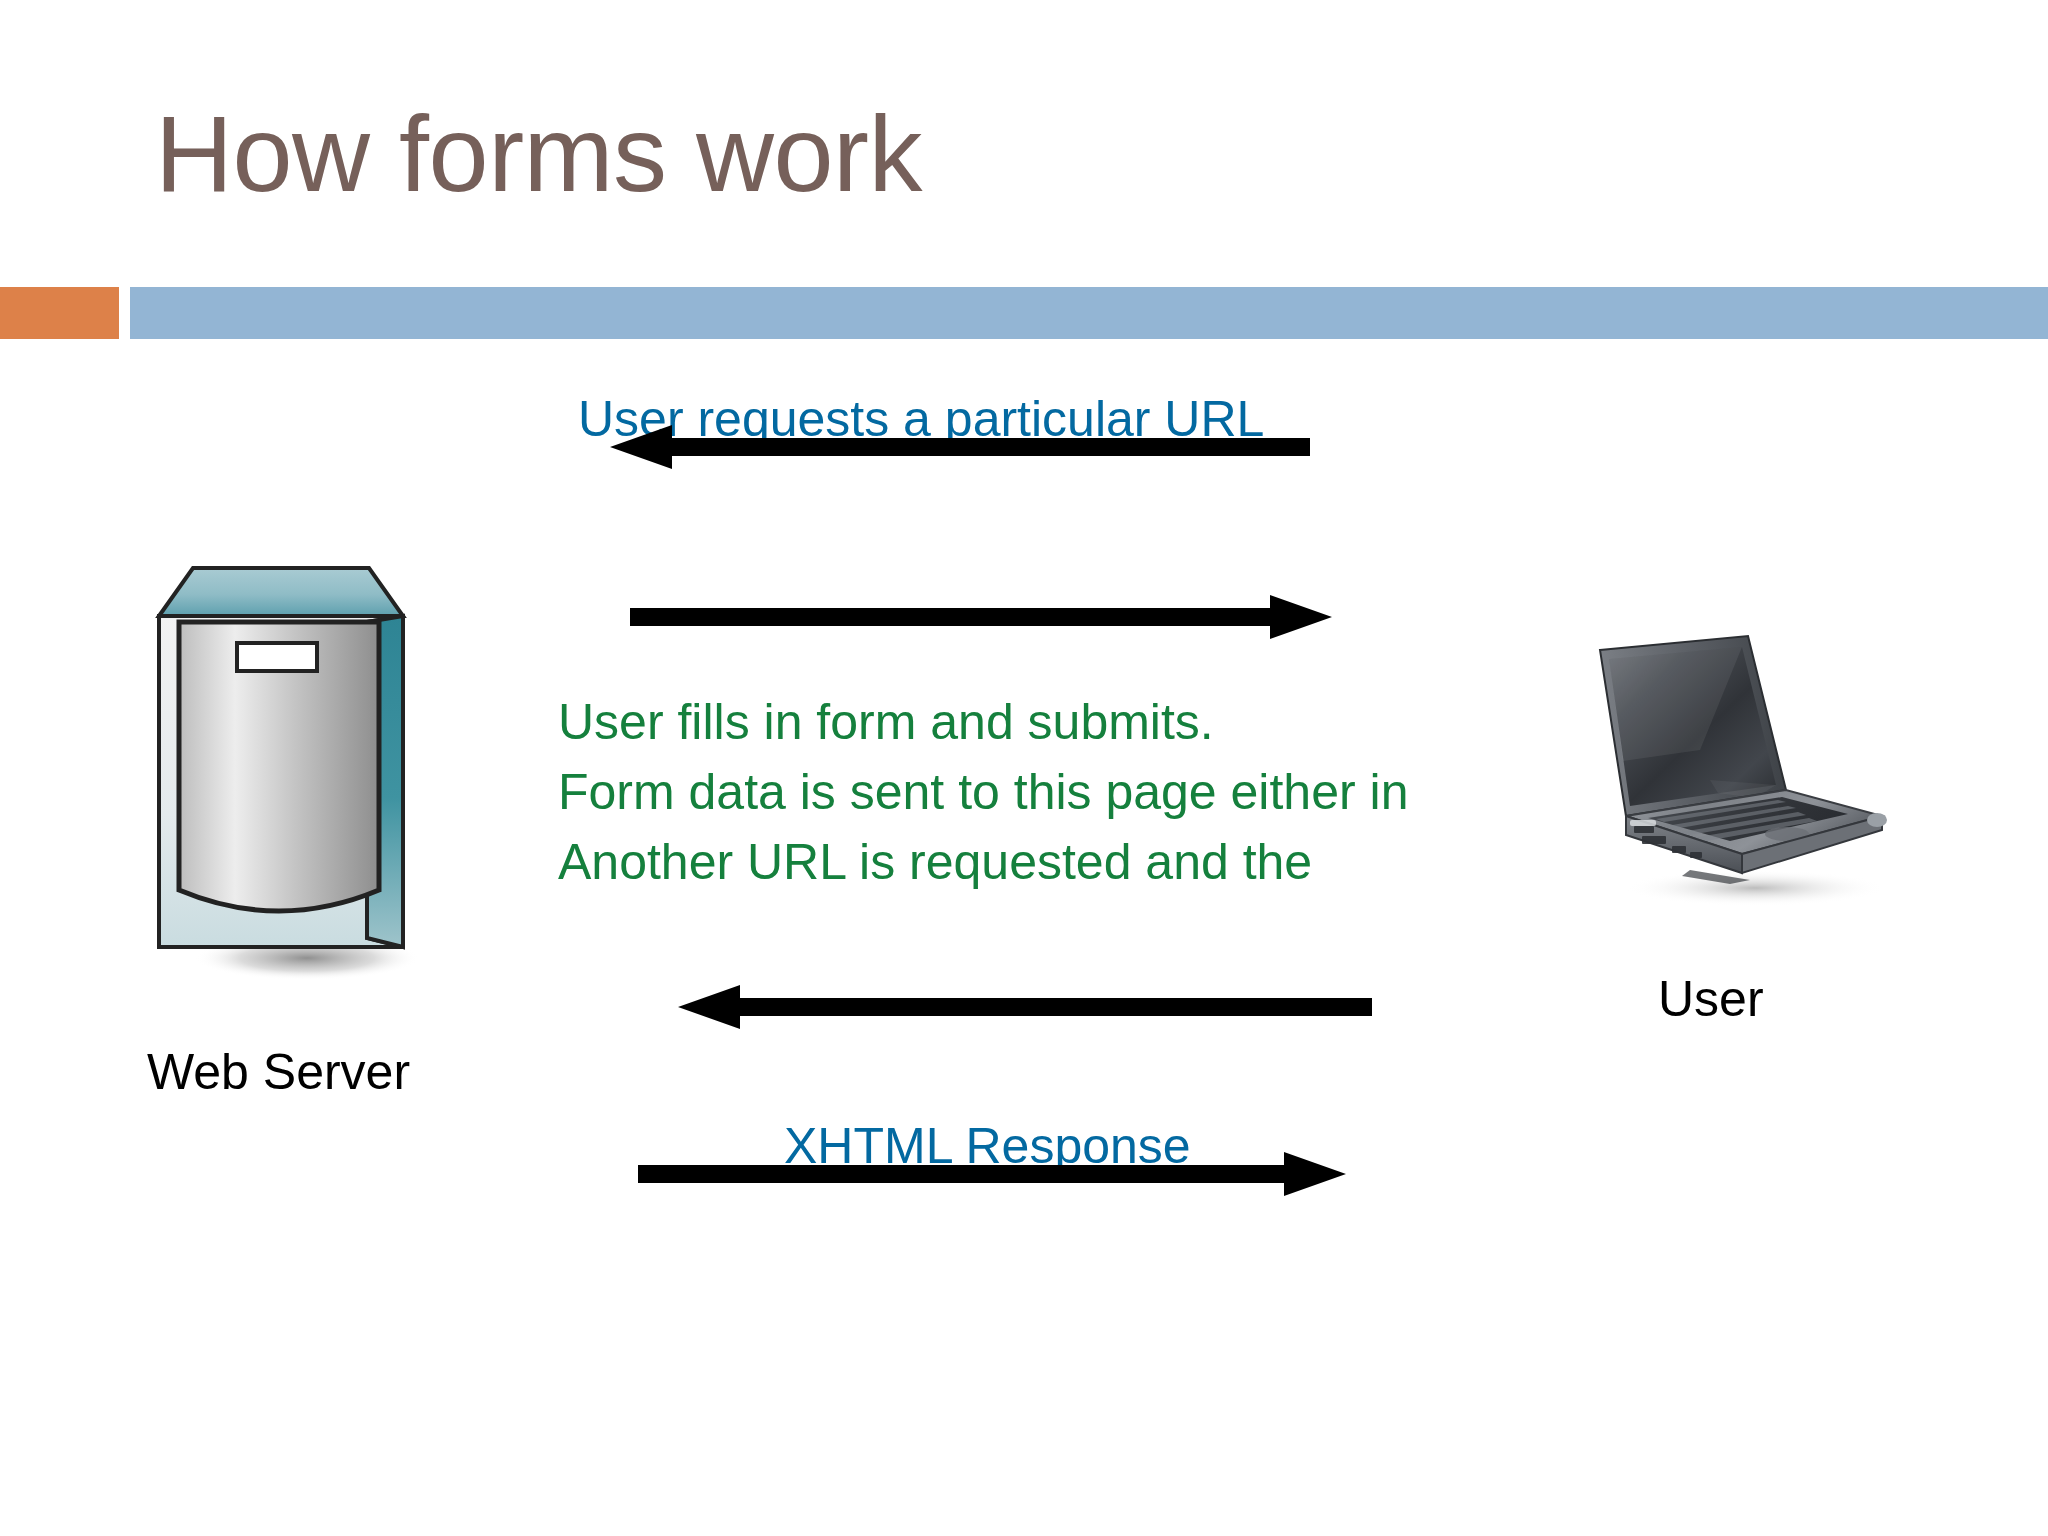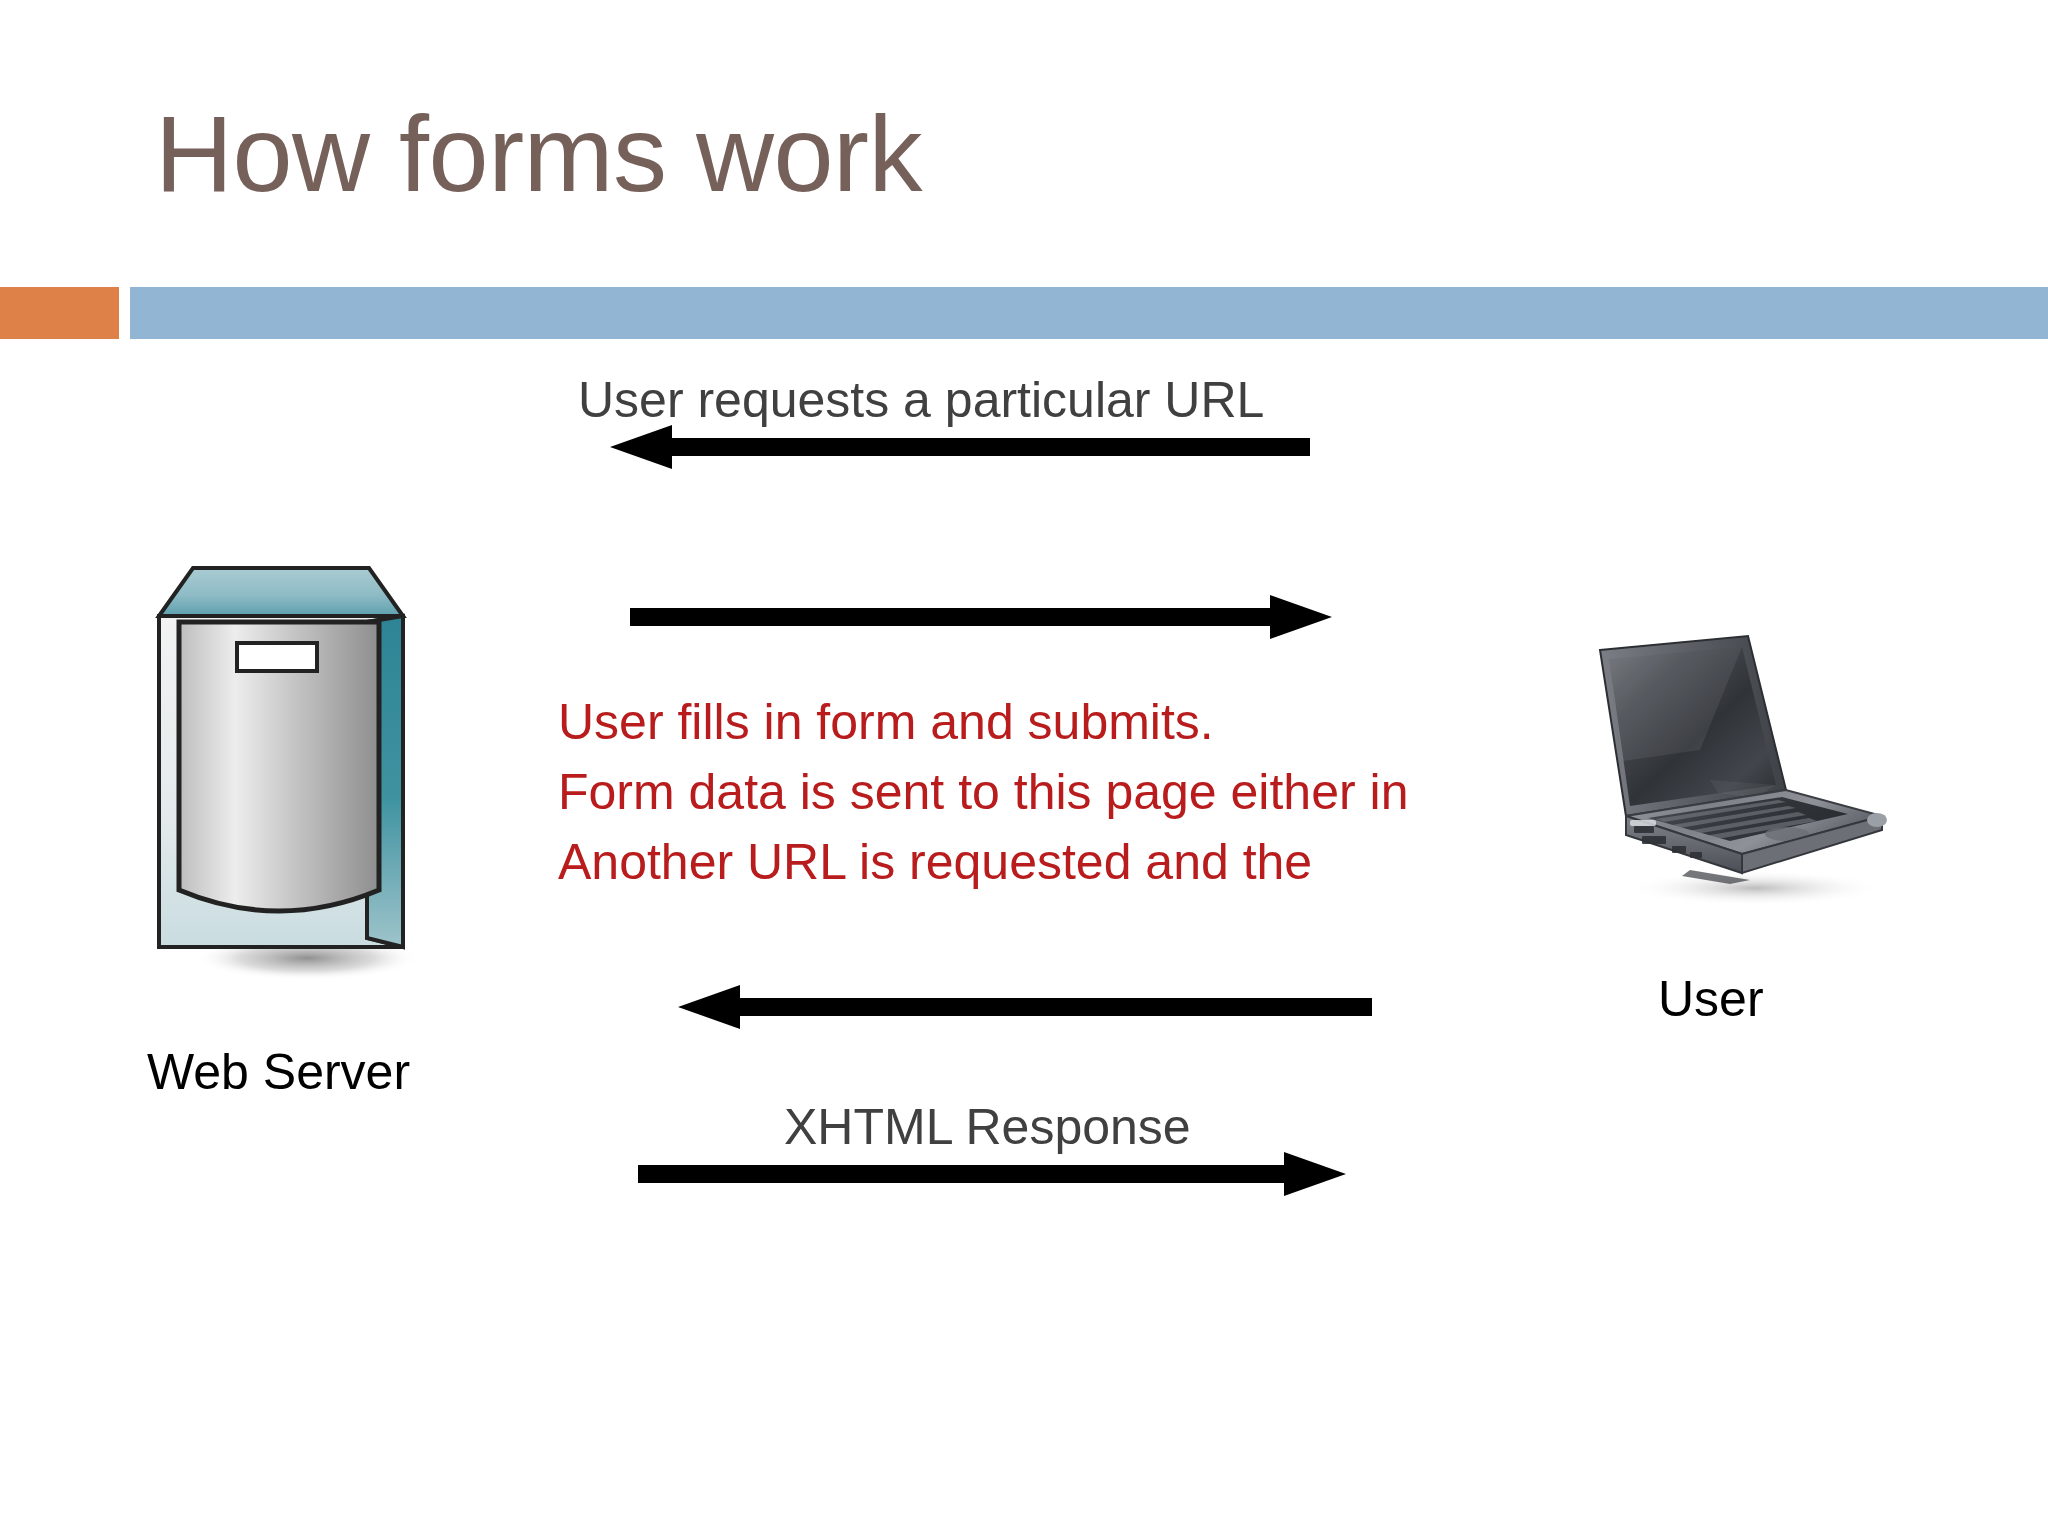--- a/index.html
+++ b/index.html
@@ -51,34 +51,35 @@
     left: 130px;
     top: 287px;
     width: 1918px;
     height: 52px;
     background: #93B5D4;
   }
 
   
   .diag-text {
     position: absolute;
-    color: #404040;
+    color: #0369a1;
     font-size: 50px;
     line-height: 70px;
     white-space: nowrap;
+    margin-top: 19px;
   }
   .label-url-request   { left: 578px;  top: 365px; }
   .label-xhtml-page    { left: 577px;  top: 540px; }
   .label-xhtml-resp    { left: 784px;  top: 1092px; }
 
   .para-block {
     position: absolute;
     left: 558px;
     top: 687px;
-    color: #b91c1c;
+    color: #15803d;
     font-size: 50px;
     line-height: 70px;
     white-space: nowrap;
   }
   .para-block div { white-space: nowrap; }
 
   .node-label {
     position: absolute;
     color: #000000;
     font-size: 50px;

